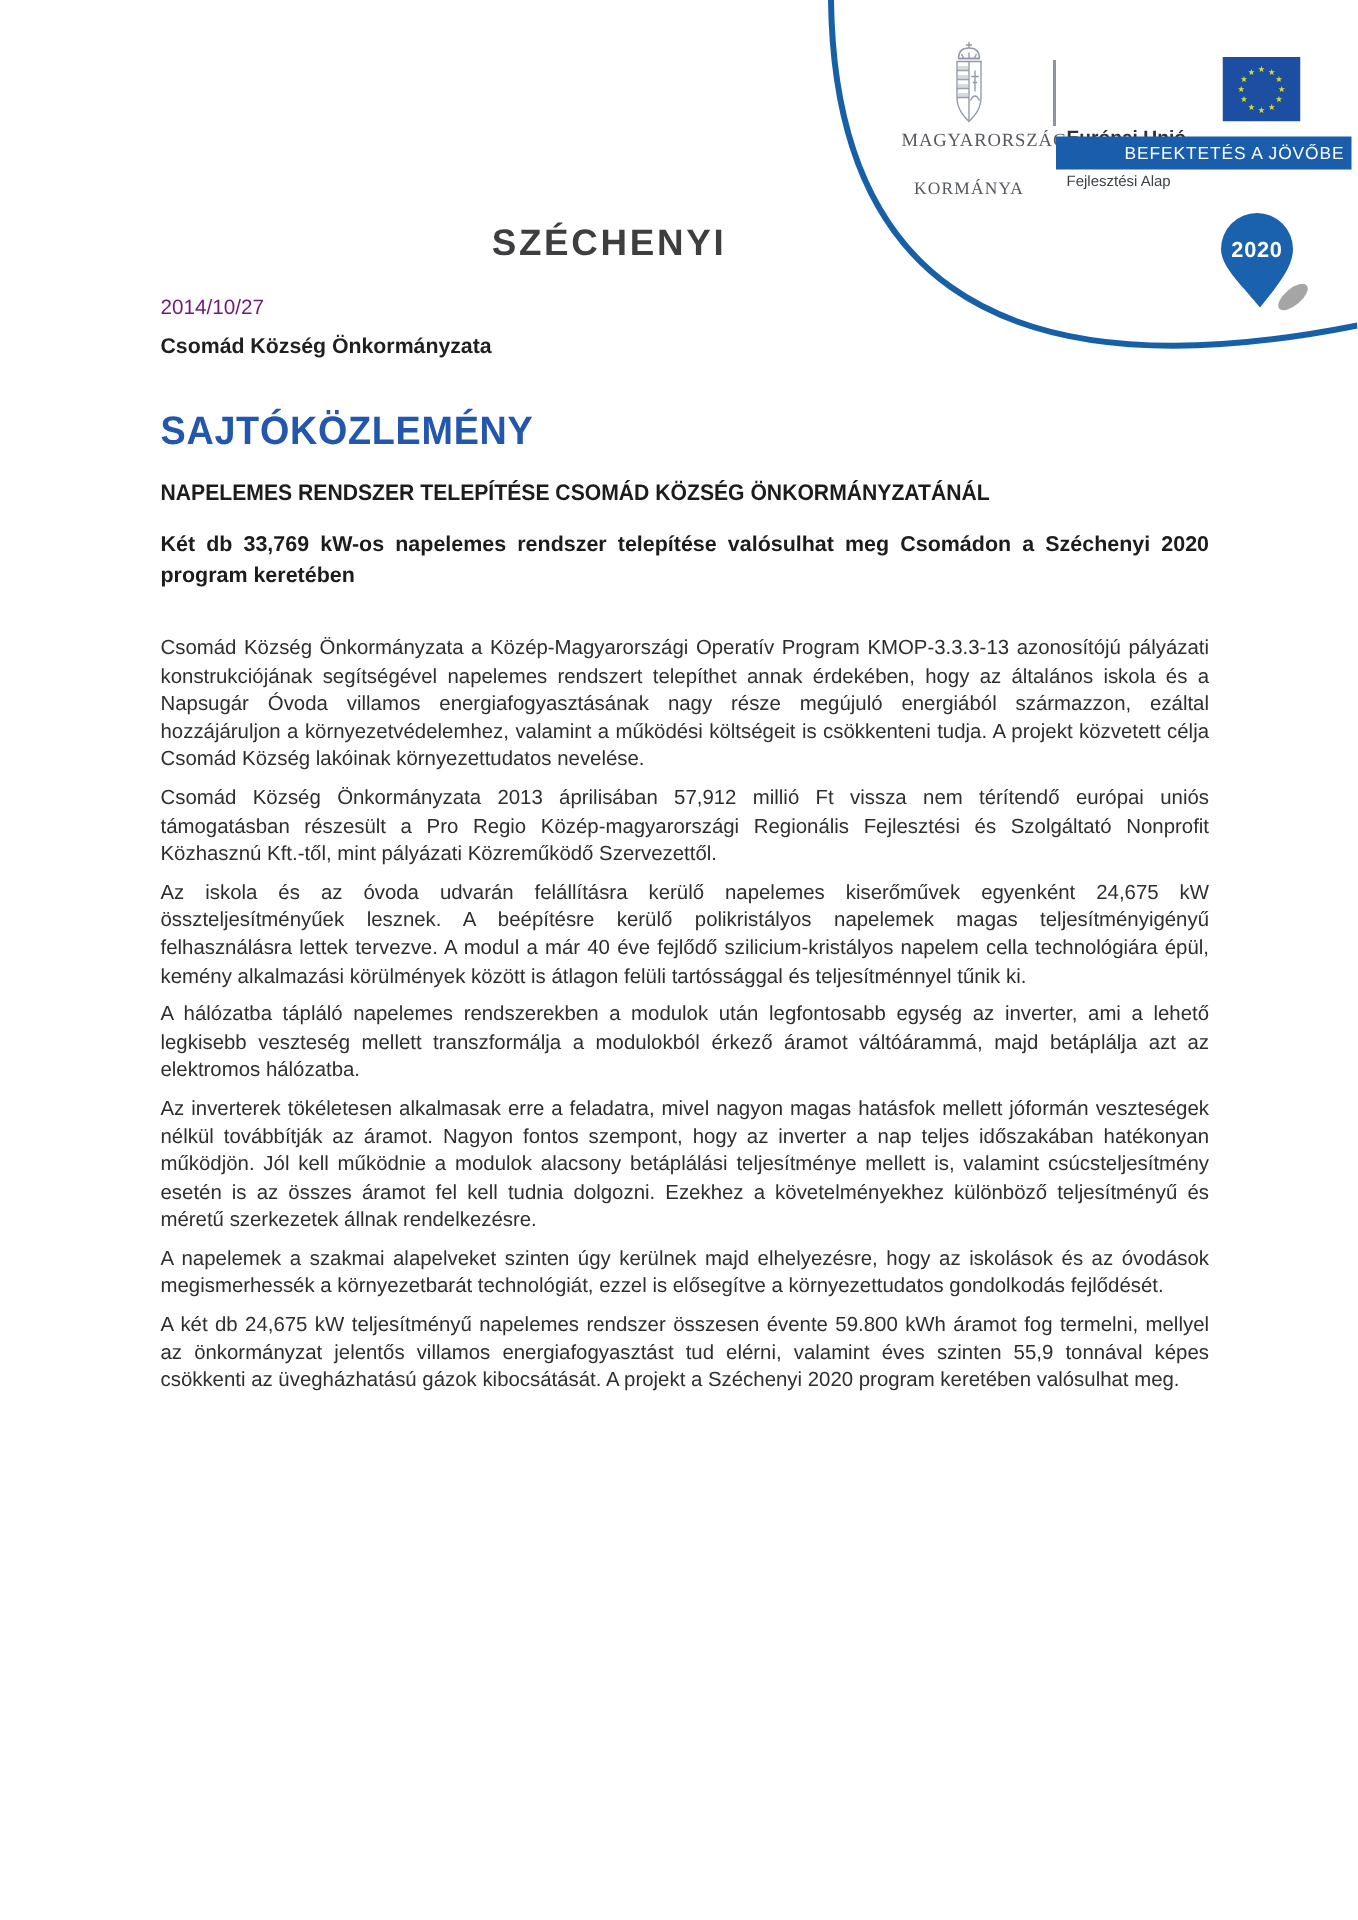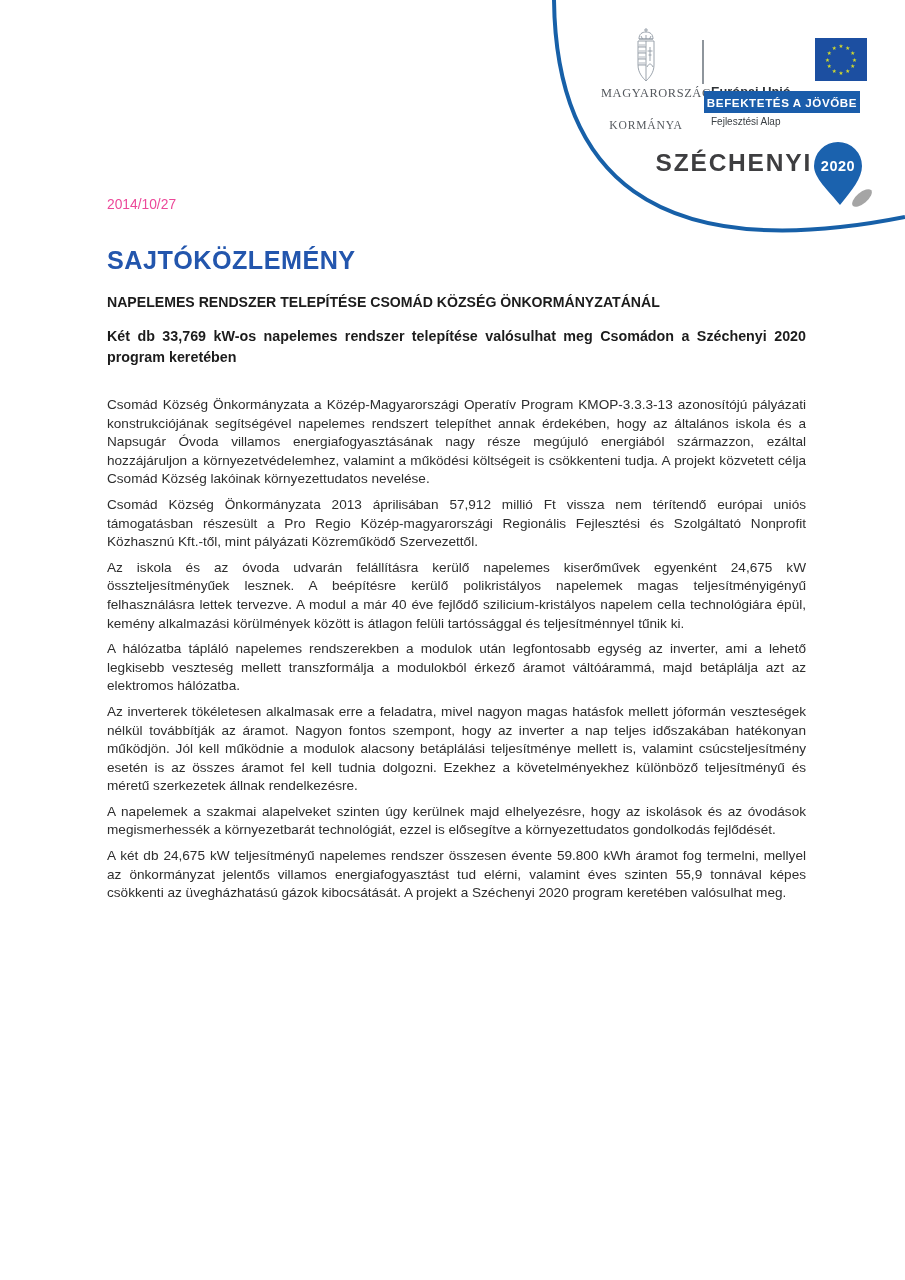--- a/index.html
+++ b/index.html
@@ -14,30 +14,30 @@
             color:#55595e;margin-top:3px;white-space:nowrap;}
   .gov-subname{font-family:"Liberation Serif",serif;font-size:11.6px;letter-spacing:0.8px;
                color:#55595e;margin-top:18px;white-space:nowrap;}
   
   .eu-sep{position:absolute;left:702px;top:40px;width:2px;height:44px;background:#8e959c;}
   .eu-text{position:absolute;left:711px;top:40px;line-height:15.2px;color:#3c4145;margin-top:44px;}
   .eu-line1{font-weight:bold;font-size:12.8px;color:#2e3236;}
   .eu-line2,.eu-line3{font-size:10px;}
   .eu-flag{position:absolute;left:815px;top:38px;}
   .banner{position:absolute;left:704px;top:91px;width:156px;height:22px;background:#1a5dab;
-          color:#ffffff;font-weight:bold;font-size:11.6px;letter-spacing:0.6px;
-          display:flex;align-items:center;justify-content:center;white-space:nowrap;}
+          color:#ffffff;font-weight:normal;font-size:11.6px;letter-spacing:0.6px;
+          display:flex;align-items:center;justify-content:center;white-space:nowrap;padding-left:41px;}
   
-  .szechenyi-word{position:absolute;left:0;top:149px;width:812px;text-align:right;
+  .szechenyi-word{position:absolute;left:0;top:149px;width:812px;text-align:center;
                   font-size:24.5px;font-weight:bold;letter-spacing:1.8px;color:#3e3e40;
                   white-space:nowrap;}
   .szechenyi-pin{position:absolute;left:812px;top:138px;}
   
   .content{position:absolute;left:107px;top:0;width:699px;}
-  .date-line{margin:197px 0 0;font-size:13.8px;color:#ec4899;}
+  .date-line{margin:197px 0 0;font-size:13.8px;color:#701a75;}
   .org-line{margin:11px 0 0;font-size:14.2px;font-weight:bold;color:#1f1f1f;}
   .release-title{margin:33px 0 0;font-size:26.5px;line-height:30px;font-weight:bold;
                  color:#2356ad;letter-spacing:0.5px;transform:scaleX(0.95);
                  transform-origin:left center;white-space:nowrap;}
   .release-headline{margin:18px 0 0;font-size:15px;line-height:17px;font-weight:bold;
                     color:#1c1c1c;transform:scaleX(0.94);transform-origin:left center;
                     white-space:nowrap;}
   .release-subtitle{margin:16px 0 0;font-size:14.3px;line-height:21px;font-weight:bold;
                     color:#1c1c1c;text-align:justify;}
   .body-paragraphs p{margin:0 0 7px;font-size:13.6px;line-height:18.6px;text-align:justify;
@@ -106,20 +106,21 @@
 
   <div class="szechenyi-word">SZÉCHENYI</div>
   <svg class="szechenyi-pin" width="70" height="74" viewBox="0 0 70 74" xmlns="http://www.w3.org/2000/svg">
     <ellipse cx="50" cy="60" rx="12" ry="5.5" fill="#a5a5a5" transform="rotate(-40 50 60)"></ellipse>
     <path d="M28,67 C16,52 2,40 2,28 A24,24 0 1 1 50,28 C50,40 40,52 28,67 Z" fill="#1b62ae"></path>
     <text x="26" y="33" text-anchor="middle" fill="#ffffff" font-size="14.5" font-weight="600" letter-spacing="0.5" font-family="Liberation Sans, sans-serif">2020</text>
   </svg>
 
   <div class="content">
     <p class="date-line">2014/10/27</p>
+    <p class="org-line">Csomád Község Önkormányzata</p>
     <h1 class="release-title">SAJTÓKÖZLEMÉNY</h1>
     <h2 class="release-headline">NAPELEMES RENDSZER TELEPÍTÉSE CSOMÁD KÖZSÉG ÖNKORMÁNYZATÁNÁL</h2>
     <h3 class="release-subtitle">Két db 33,769 kW-os napelemes rendszer telepítése valósulhat meg Csomádon a Széchenyi 2020 program keretében</h3>
     <div class="body-paragraphs">
       <p>Csomád Község Önkormányzata a Közép-Magyarországi Operatív Program KMOP-3.3.3-13 azonosítójú pályázati konstrukciójának segítségével napelemes rendszert telepíthet annak érdekében, hogy az általános iskola és a Napsugár Óvoda villamos energiafogyasztásának nagy része megújuló energiából származzon, ezáltal hozzájáruljon a környezetvédelemhez, valamint a működési költségeit is csökkenteni tudja. A projekt közvetett célja Csomád Község lakóinak környezettudatos nevelése.</p>
       <p>Csomád Község Önkormányzata 2013 áprilisában 57,912 millió Ft vissza nem térítendő európai uniós támogatásban részesült a Pro Regio Közép-magyarországi Regionális Fejlesztési és Szolgáltató Nonprofit Közhasznú Kft.-től, mint pályázati Közreműködő Szervezettől.</p>
       <p>Az iskola és az óvoda udvarán felállításra kerülő napelemes kiserőművek egyenként 24,675 kW összteljesítményűek lesznek. A beépítésre kerülő polikristályos napelemek magas teljesítményigényű felhasználásra lettek tervezve. A modul a már 40 éve fejlődő szilicium-kristályos napelem cella technológiára épül, kemény alkalmazási körülmények között is átlagon felüli tartóssággal és teljesítménnyel tűnik ki.</p>
       <p>A hálózatba tápláló napelemes rendszerekben a modulok után legfontosabb egység az inverter, ami a lehető legkisebb veszteség mellett transzformálja a modulokból érkező áramot váltóárammá, majd betáplálja azt az elektromos hálózatba.</p>
       <p>Az inverterek tökéletesen alkalmasak erre a feladatra, mivel nagyon magas hatásfok mellett jóformán veszteségek nélkül továbbítják az áramot. Nagyon fontos szempont, hogy az inverter a nap teljes időszakában hatékonyan működjön. Jól kell működnie a modulok alacsony betáplálási teljesítménye mellett is, valamint csúcsteljesítmény esetén is az összes áramot fel kell tudnia dolgozni. Ezekhez a követelményekhez különböző teljesítményű és méretű szerkezetek állnak rendelkezésre.</p>
       <p>A napelemek a szakmai alapelveket szinten úgy kerülnek majd elhelyezésre, hogy az iskolások és az óvodások megismerhessék a környezetbarát technológiát, ezzel is elősegítve a környezettudatos gondolkodás fejlődését.</p>

